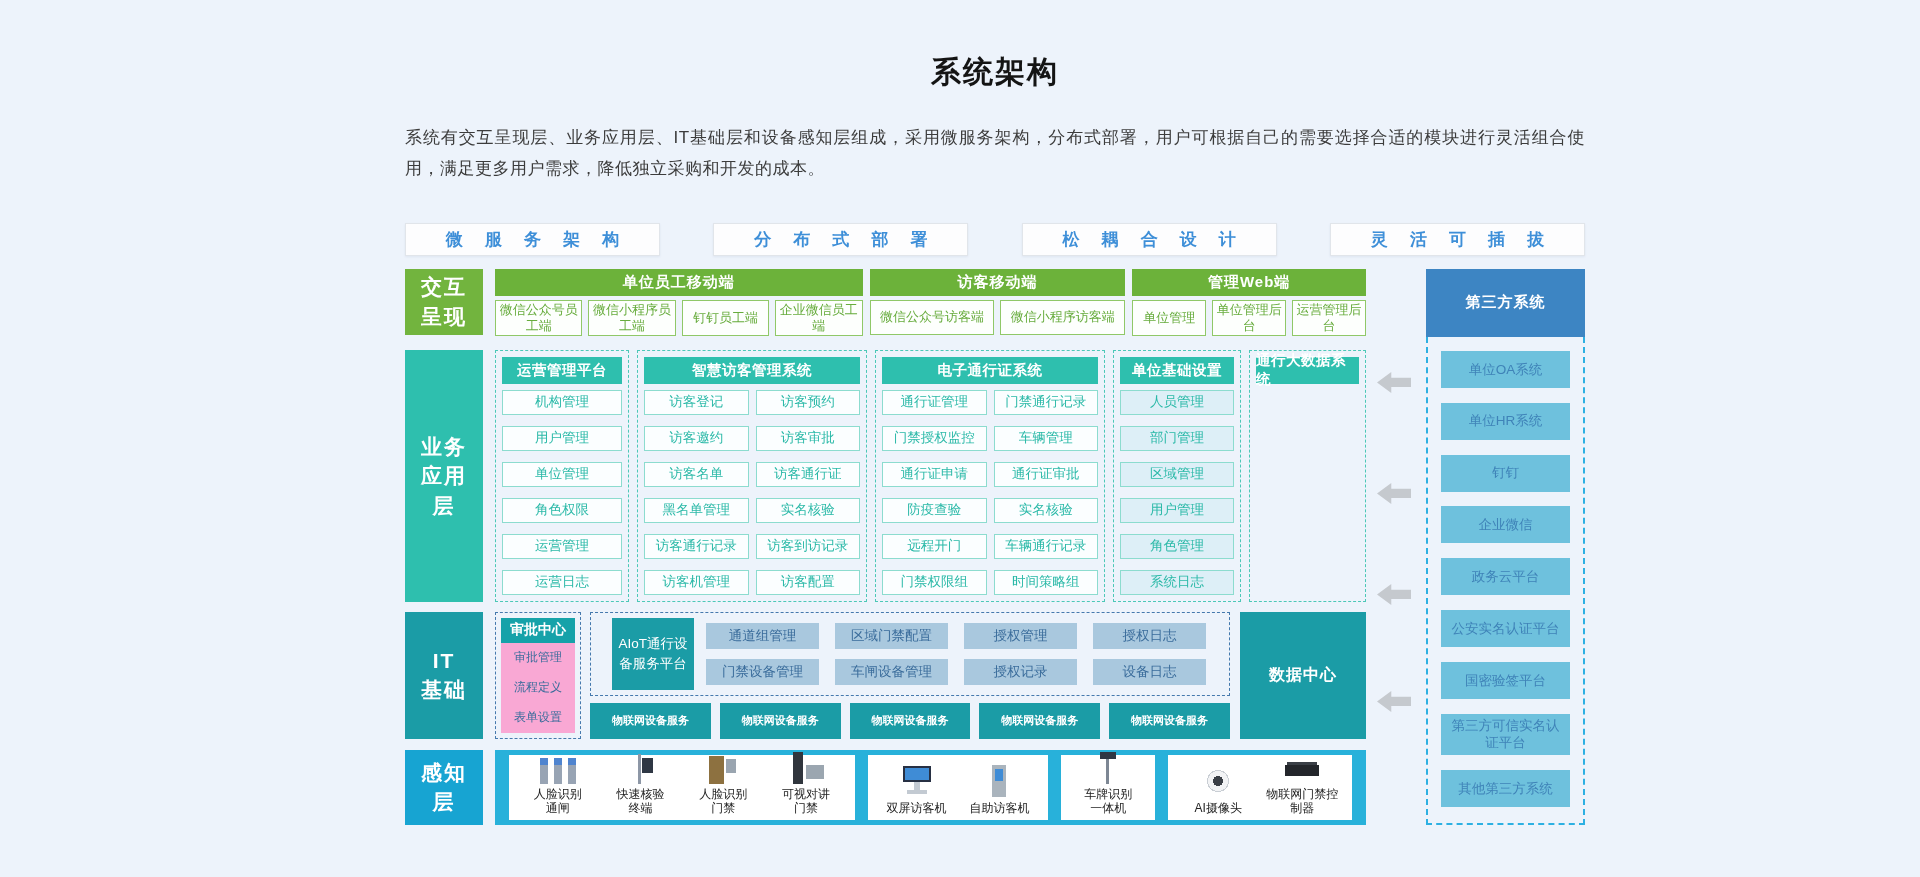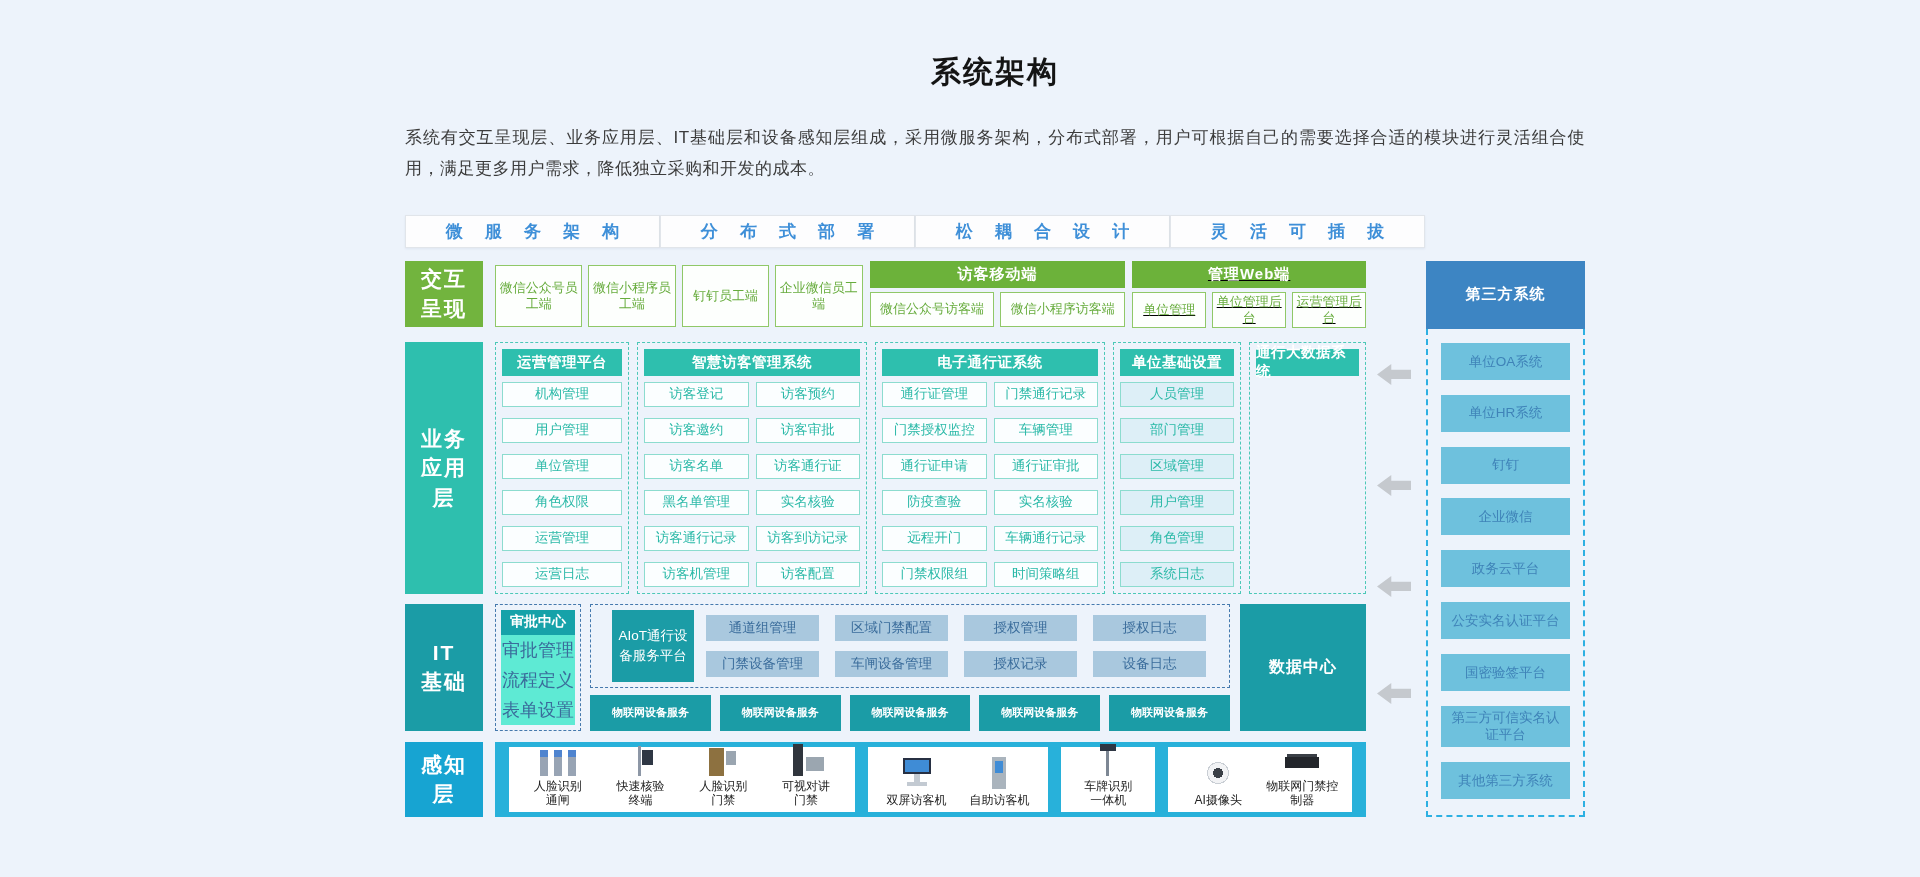--- a/index.html
+++ b/index.html
@@ -6,21 +6,21 @@
   body {
     background: #edf3fb;
     font-family: "Liberation Sans", "DejaVu Sans", sans-serif;
   }
   .page { position: relative; width: 1920px; height: 877px; overflow: hidden; background: #edf3fb; }
   .content { position: absolute; left: 405px; top: 0; width: 1180px; }
 
   .title { margin-top: 52px; text-align: center; font-size: 30px; font-weight: bold; color: #141414; letter-spacing: 2px; }
   .desc  { margin-top: 30px; font-size: 17px; color: #3c3c3c; line-height: 1.82; letter-spacing: .5px; text-align: justify; }
 
-  .badges { margin-top: 30px; display: flex; }
+  .badges { margin-top: 38px; display: flex; justify-content: space-between; }
   .badge  { width: 255px; height: 33px; background: #fdfdfe; border: 1px solid #e1e5ea; box-shadow: 0 1px 2px rgba(120,140,170,.12);
             display: flex; align-items: center; justify-content: center; color: #3e8fd8; font-size: 17px; font-weight: bold; }
   .badge span { letter-spacing: 1.3em; margin-right: -1.3em; white-space: nowrap; }
 
   .diagram { position: relative; margin-top: 13px; height: 556px; display: flex; }
   .main { width: 961px; display: flex; flex-direction: column; }
   .row { display: flex; }
   .layer-label { width: 78px; margin-right: 12px; flex-shrink: 0; color: #fff; font-weight: bold; font-size: 21px;
                  letter-spacing: 2px; line-height: 1.4; display: flex; align-items: center; justify-content: center;
                  text-align: center; white-space: pre-line; }
@@ -50,21 +50,21 @@
   .bcol:nth-child(5) .bitem { height: 27px; }
 
   
   .row-it { height: 127px; margin-top: 10px; }
   .lbl-it { background: #1b9ca6; }
   .it-content { width: 871px; display: flex; }
   .approval { width: 86px; margin-right: 9px; flex-shrink: 0; border: 1px dashed #4579ad; padding: 5px;
               display: flex; flex-direction: column; justify-content: space-between; }
   .aphead { height: 25px; background: #16a2a9; color: #fff; font-size: 14px; font-weight: bold;
             display: flex; align-items: center; justify-content: center; }
-  .apitem { height: 30px; background: #5eead4; color: #3a6c9b; font-size: 18px;
+  .apitem { height: 30px; background: #f9a8d4; color: #3a6c9b; font-size: 12px;
             display: flex; align-items: center; justify-content: center; }
   .itmid { flex: 1; margin-right: 10px; display: flex; flex-direction: column; }
   .aiotbox { height: 84px; border: 1px dashed #4579ad; padding: 5px 21px; display: flex; gap: 10px; }
   .aiotplat { width: 82px; flex-shrink: 0; background: #1b9ca6; color: #fff; font-size: 13.5px; line-height: 1.5;
               display: flex; align-items: center; justify-content: center; text-align: center; padding: 0 5px; }
   .itgrid { flex: 1; display: grid; grid-template-columns: repeat(4, 1fr); gap: 10px 16px; align-content: center; padding: 4px 2px; }
   .itgitem { height: 26px; background: #a9c8de; color: #3a6c9b; font-size: 13.5px;
              display: flex; align-items: center; justify-content: center; white-space: nowrap; }
   .iot-services-row { flex: 1; margin-top: 7px; display: flex; gap: 9px; }
   .iotblk { flex: 1; background: #1b9ca6; color: #fff; font-size: 11px; font-weight: bold;
@@ -136,35 +136,36 @@
       </div>
 
     <div class="diagram">
       <div class="main">
 
         <div class="row row-interaction">
           <div class="layer-label lbl-interaction" style="white-space: pre-line;">交互
 呈现</div>
           <div class="interaction-groups">
               <div class="igroup" style="width: 368px;">
+                <div class="ighead">单位员工移动端</div>
                 <div class="igitems">
                   <div class="igitem">微信公众号员工端</div>
                   <div class="igitem">微信小程序员工端</div>
                   <div class="igitem">钉钉员工端</div>
                   <div class="igitem">企业微信员工端</div>
                 </div>
               </div>
               <div class="igroup" style="width: 256px;">
                 <div class="ighead">访客移动端</div>
                 <div class="igitems">
                   <div class="igitem">微信公众号访客端</div>
                   <div class="igitem">微信小程序访客端</div>
                 </div>
               </div>
-              <div class="igroup" style="width: 234px; text-decoration: underline;">
+              <div class="igroup" style="width: 234px;">
                 <div class="ighead">管理Web端</div>
                 <div class="igitems">
                   <div class="igitem">单位管理</div>
                   <div class="igitem">单位管理后台</div>
                   <div class="igitem">运营管理后台</div>
                 </div>
               </div>
             </div>
         </div>
 

